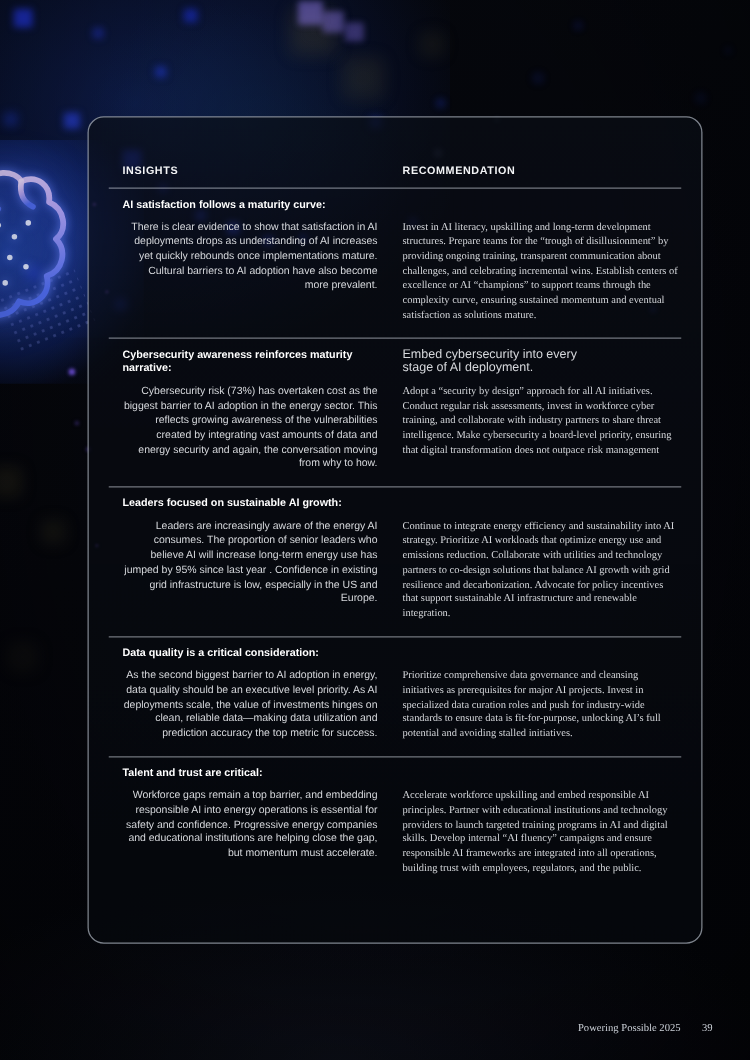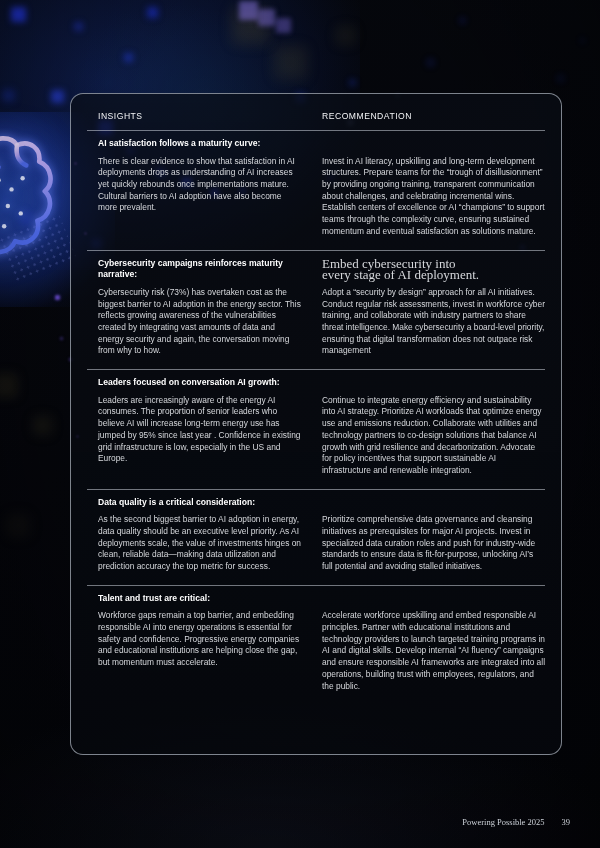--- a/index.html
+++ b/index.html
@@ -54,27 +54,27 @@
   
   .vignette{position:absolute;inset:0;pointer-events:none;
     background:radial-gradient(ellipse at 48% 38%, transparent 45%, rgba(0,0,0,.38) 100%);}
   
   .card{position:absolute;left:70px;top:93px;width:492px;min-height:662px;box-sizing:border-box;
     border:1px solid rgba(200,208,220,.62);border-radius:13px;
     background:linear-gradient(180deg, rgba(10,14,22,.68) 0%, rgba(6,8,13,.82) 100%);
     padding:17px 16px 4px 16px;z-index:6;}
   .t-head{display:grid;grid-template-columns:204px 1fr;column-gap:20px;
     padding:0 0 9px 11px;}
-  .t-head span{font-size:8.6px;font-weight:400;letter-spacing:.5px;color:#f3f4f6;}
+  .t-head span{font-size:8.6px;font-weight:700;letter-spacing:.5px;color:#f3f4f6;margin-top:20px;}
   .t-row{display:grid;grid-template-columns:204px 1fr;column-gap:20px;row-gap:6px;
     padding:7px 0 12px 11px;border-top:1px solid rgba(222,228,238,.5);}
   .t-row .heading{grid-column:1;grid-row:1;font-size:8.6px;font-weight:700;color:#ffffff;line-height:11.6px;}
-  .t-row .lead{grid-column:2;grid-row:1;font-size:13px;color:#d6d8dc;line-height:11.7px;max-width:160px;font-family:Liberation Serif, serif;}
-  .t-row .body-l{grid-column:1;grid-row:2;font-size:8.4px;color:#d6d8dc;line-height:11.7px;}
-  .t-row .body-r{grid-column:2;grid-row:2;font-size:8.4px;color:#d6d8dc;line-height:11.7px;}
+  .t-row .lead{grid-column:2;grid-row:1;font-size:10px;color:#d6d8dc;line-height:11.7px;max-width:160px;}
+  .t-row .body-l{grid-column:1;grid-row:2;font-size:8.4px;color:#d6d8dc;line-height:11.7px;text-align:right;}
+  .t-row .body-r{grid-column:2;grid-row:2;font-size:8.4px;color:#d6d8dc;line-height:11.7px;font-family:Liberation Serif, serif;}
   
   .footer{position:absolute;right:30px;bottom:21px;display:flex;gap:17px;align-items:flex-start;
     font-family:"Liberation Serif",serif;font-size:8.5px;color:#ccd1d8;z-index:7;}
 </style>
 </head>
 <body>
 
 <div class="wash wash-topleft"></div>
 <div class="wash wash-teal"></div>
 <div class="wash blue-field"></div>
@@ -122,28 +122,28 @@
   </div>
 
   <div class="t-row">
     <div class="heading">AI satisfaction follows a maturity curve:</div>
     <div class="lead"></div>
     <div class="body-l">There is clear evidence to show that satisfaction in AI deployments drops as understanding of AI increases yet quickly rebounds once implementations mature. Cultural barriers to AI adoption have also become more prevalent.</div>
     <div class="body-r">Invest in AI literacy, upskilling and long-term development structures. Prepare teams for the “trough of disillusionment” by providing ongoing training, transparent communication about challenges, and celebrating incremental wins. Establish centers of excellence or AI “champions” to support teams through the complexity curve, ensuring sustained momentum and eventual satisfaction as solutions mature.</div>
   </div>
 
   <div class="t-row">
-    <div class="heading">Cybersecurity campaigns reinforces maturity narrative:</div>
+    <div class="heading">Cybersecurity awareness reinforces maturity narrative:</div>
     <div class="lead">Embed cybersecurity into every stage of AI deployment.</div>
     <div class="body-l">Cybersecurity risk (73%) has overtaken cost as the biggest barrier to AI adoption in the energy sector. This reflects growing awareness of the vulnerabilities created by integrating vast amounts of data and energy security and again, the conversation moving from why to how.</div>
     <div class="body-r">Adopt a “security by design” approach for all AI initiatives. Conduct regular risk assessments, invest in workforce cyber training, and collaborate with industry partners to share threat intelligence. Make cybersecurity a board-level priority, ensuring that digital transformation does not outpace risk management</div>
   </div>
 
   <div class="t-row">
-    <div class="heading">Leaders focused on conversation AI growth:</div>
+    <div class="heading">Leaders focused on sustainable AI growth:</div>
     <div class="lead"></div>
     <div class="body-l">Leaders are increasingly aware of the energy AI consumes. The proportion of senior leaders who believe AI will increase long-term energy use has jumped by 95% since last year . Confidence in existing grid infrastructure is low, especially in the US and Europe.</div>
     <div class="body-r">Continue to integrate energy efficiency and sustainability into AI strategy. Prioritize AI workloads that optimize energy use and emissions reduction. Collaborate with utilities and technology partners to co-design solutions that balance AI growth with grid resilience and decarbonization. Advocate for policy incentives that support sustainable AI infrastructure and renewable integration.</div>
   </div>
 
   <div class="t-row">
     <div class="heading">Data quality is a critical consideration:</div>
     <div class="lead"></div>
     <div class="body-l">As the second biggest barrier to AI adoption in energy, data quality should be an executive level priority. As AI deployments scale, the value of investments hinges on clean, reliable data—making data utilization and prediction accuracy the top metric for success.</div>
     <div class="body-r">Prioritize comprehensive data governance and cleansing initiatives as prerequisites for major AI projects. Invest in specialized data curation roles and push for industry-wide standards to ensure data is fit-for-purpose, unlocking AI’s full potential and avoiding stalled initiatives.</div>

